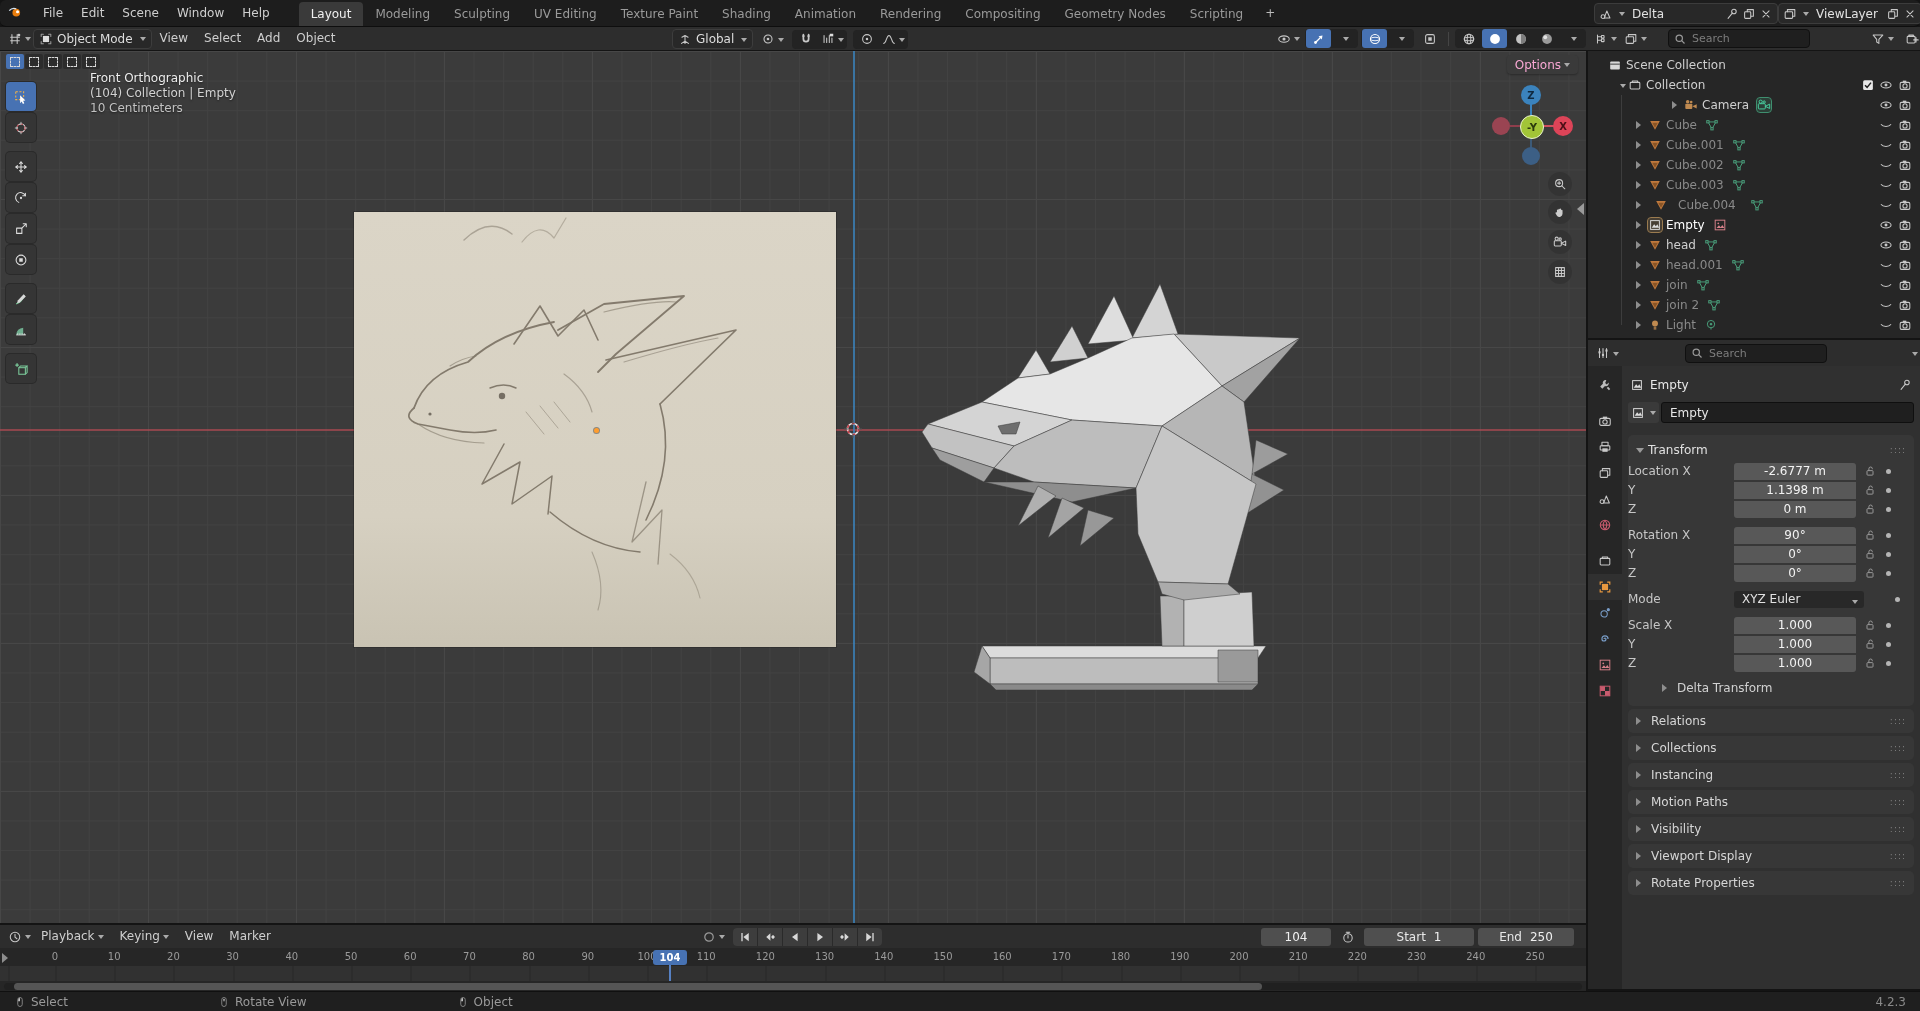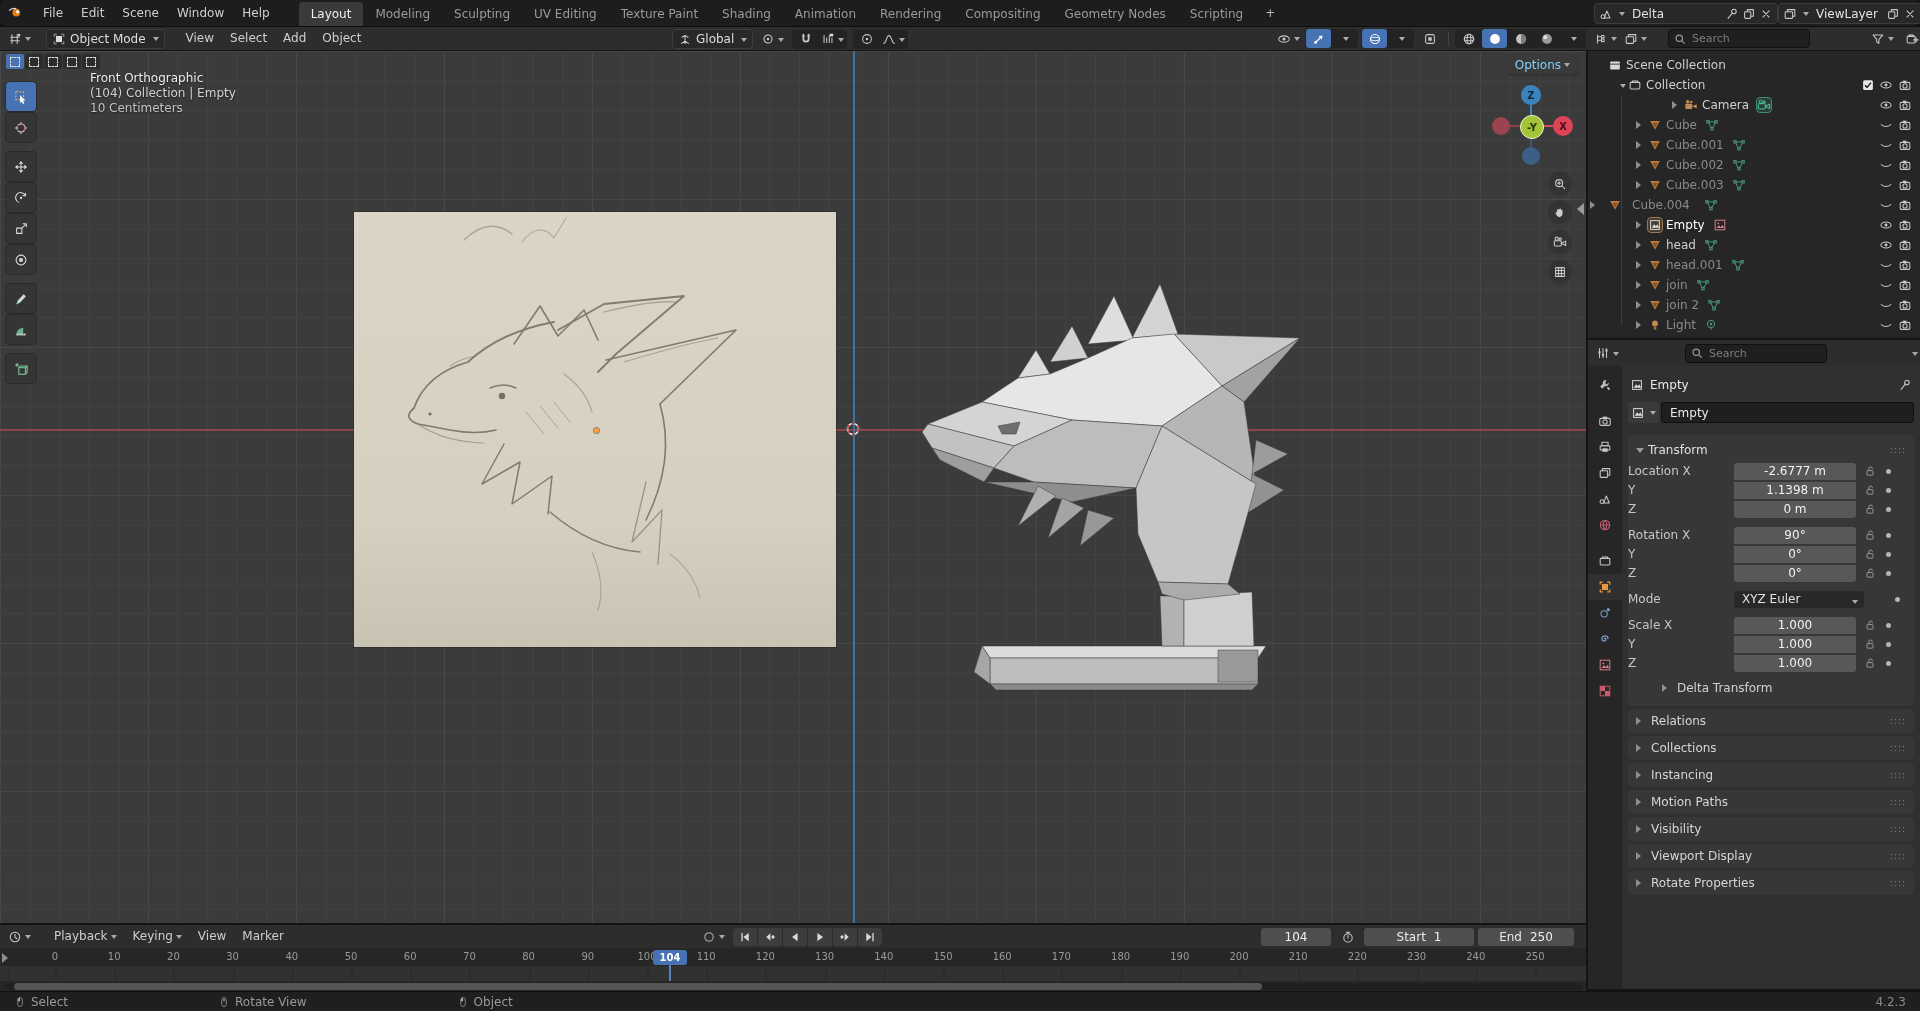--- a/index.html
+++ b/index.html
@@ -14,21 +14,21 @@
   #topbar{left:0;top:0;width:1920px;height:26px;background:#1d1d1d;display:flex;align-items:center;border-bottom:1px solid #0e0e0e;border-radius:6px;}
   #logo{width:22px;height:16px;margin:0 4px 0 8px;}
   .menu-item{padding:0 9px;line-height:26px;color:#cfcfcf;cursor:default;}
   #ws-tabs{display:flex;margin-left:20px;height:26px;align-items:flex-end;}
   .ws-tab{padding:0 12px;line-height:24px;color:#9a9a9a;border-radius:4px 4px 0 0;}
   .ws-tab.active{background:#3a3a3a;color:#efefef;}
   .ws-add{padding:0 10px;color:#bbb;line-height:24px;}
   .tb-widget{position:absolute;top:3px;height:19px;background:#282828;border:1px solid #3c3c3c;border-radius:4px;display:flex;align-items:center;padding:0 4px;gap:3px;}
   .tb-widget .lbl{color:#e2e2e2;padding:0 4px;flex:1;}
   
-  .hdr{background:#2d2d2d;display:flex;align-items:center;font-size:12px;color:#cfcfcf;gap:13px;}
+  .hdr{background:#2d2d2d;display:flex;align-items:center;font-size:12px;color:#cfcfcf;}
   #vp-header{left:0;top:27px;width:1586px;height:23px;position:absolute;padding-left:6px;}
   .hmenu{padding:0 8px;line-height:23px;}
   .field{display:flex;align-items:center;gap:4px;background:#282828;border:1px solid #3d3d3d;border-radius:4px;height:18px;padding:0 5px;color:#ddd;}
   .hbtn{height:19px;min-width:21px;border-radius:3px;display:flex;align-items:center;justify-content:center;padding:0 2px;}
   .hbtn.on{background:var(--accent);}
   .seg{display:flex;align-items:center;background:#232323;border-radius:4px;padding:0 1px;gap:1px;}
   .vh-center{position:absolute;left:672px;top:2px;display:flex;gap:6px;align-items:center;}
   .vh-right{position:absolute;right:6px;top:2px;display:flex;gap:3px;align-items:center;}
   .vsep{width:1px;height:14px;background:#454545;margin:0 3px;}
   
@@ -44,21 +44,21 @@
   #hud .l2{color:#d2d2d2;}
   #hud .l3{color:#c2c2c2;}
   #mode-btns{position:absolute;left:6px;top:3px;display:flex;gap:1px;}
   .modebtn{width:18px;height:15px;background:#2c2c2c;border-radius:2px;display:flex;align-items:center;justify-content:center;}
   .modebtn.on{background:var(--accent);}
   .modebtn i{display:block;width:8px;height:8px;border:1px dashed #d8d8d8;}
   #toolbar{position:absolute;left:6px;top:31px;width:32px;display:flex;flex-direction:column;}
   .tool{width:30px;height:29px;background:#353535;border-radius:4px;margin-bottom:2px;display:flex;align-items:center;justify-content:center;box-shadow:0 0 0 1px #2a2a2a;}
   .tool.on{background:var(--accent);}
   .tgap{height:8px;}
-  #options-btn{position:absolute;right:8px;top:4px;background:#3a3a3a;border-radius:4px;height:19px;display:flex;align-items:center;padding:0 8px;color:#7dd3fc;box-shadow:0 1px 2px rgba(0,0,0,.3);}
+  #options-btn{position:absolute;right:8px;top:4px;background:#3a3a3a;border-radius:4px;height:19px;display:flex;align-items:center;padding:0 8px;color:#f9a8d4;box-shadow:0 1px 2px rgba(0,0,0,.3);}
   
   .gz{position:absolute;border-radius:50%;display:flex;align-items:center;justify-content:center;font-size:10px;font-weight:bold;}
   .gzline{position:absolute;}
   .navbtn{position:absolute;left:1548px;width:24px;height:24px;border-radius:50%;background:rgba(50,50,50,.85);display:flex;align-items:center;justify-content:center;}
   #vp-collapse{position:absolute;right:2px;top:152px;width:0;height:0;border:6px solid transparent;border-right:7px solid #9a9a9a;}
   
   #ref-paper{position:absolute;left:354px;top:161px;width:482px;height:435px;background:linear-gradient(180deg,#dbd5c7 0%,#d6d0c1 70%,#c9c3b3 100%);box-shadow:0 0 0 1px rgba(0,0,0,.18);}
   #empty-origin{position:absolute;left:594px;top:377px;width:5px;height:5px;border-radius:50%;background:#ff9d2e;box-shadow:0 0 0 1px rgba(0,0,0,.35);}
   #model{position:absolute;left:922px;top:223px;}
   #cursor3d{position:absolute;left:844px;top:369px;}
@@ -863,21 +863,21 @@
           </span>
           <span>
             <svg class="ic" viewBox="0 0 16 16" fill="none" stroke="#c8c8c8" stroke-width="1.2" stroke-linecap="round" stroke-linejoin="round">
               <rect x="2.5" y="5" width="11" height="8" rx="1.5"></rect>
               <circle cx="8" cy="9" r="2.4"></circle>
               <rect x="5.5" y="3" width="4" height="2" fill="#c8c8c8" stroke="none"></rect>
             </svg>
           </span>
         </span>
       </div>
-      <div class="ol-row dim" style=" gap: 6px;">
+      <div class="ol-row dim" style="padding-left: 46px; gap: 6px;">
         <span style="width: 14px; display: flex; justify-content: center;">
           <span class="cright"></span>
         </span>
         <span>
           <svg class="ic" viewBox="0 0 16 16">
             <path d="M2.5 3.5h11L8 13.5z" fill="#c07a3e"></path>
             <path d="M4.8 5.5h6.4L8 11z" fill="#8a5526"></path>
           </svg>
         </span>
         <span class="nm">Cube.004</span>

